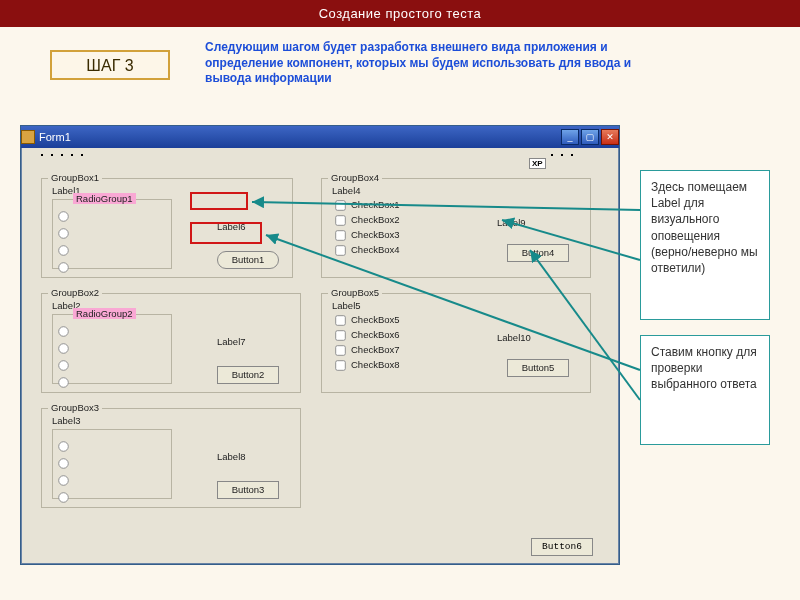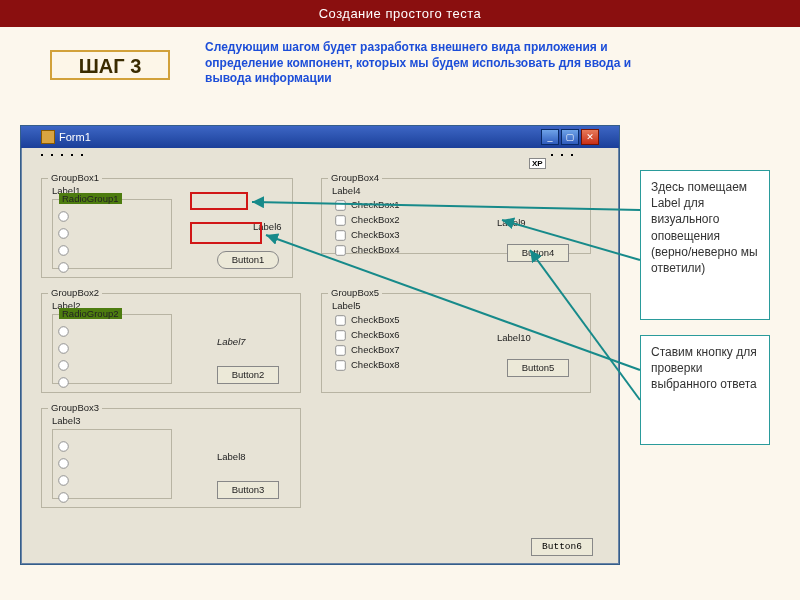--- a/index.html
+++ b/index.html
@@ -20,22 +20,22 @@
     padding: 6px 0;
     letter-spacing: 0.5px;
   }
   .step-badge {
     position: absolute;
     left: 50px; top: 50px;
     width: 120px; height: 30px;
     border: 2px solid #d2a13a;
     background: #fdf6e8;
     color: #3a2b00;
-    font-weight: bold;
-    font-size: 20px;
+    font-weight: normal;
+    font-size: 16px;
     text-align: center;
     line-height: 28px;
   }
   .lead-text {
     position: absolute;
     left: 205px; top: 40px;
     width: 460px;
     font-size: 12px;
     font-weight: bold;
     color: #1d4ed8;
@@ -63,21 +63,21 @@
     border: 1px solid #355e8a;
     box-shadow: 0 0 0 1px #6883a6 inset;
   }
   .titlebar {
     height: 22px;
     background: linear-gradient(#3d66c4, #1b3f99);
     color: #fff;
     display: flex;
     align-items: center;
     font-size: 11px;
-    padding: 0 20px;
+    padding: 0 0;
   }
   .titlebar .ticon {
     width: 14px; height: 14px;
     background: #d9a441;
     border: 1px solid #8a5a00;
     margin-right: 4px;
   }
   .winbtns { margin-left: auto; display: flex; gap: 2px; }
   .wb {
     width: 18px; height: 16px;
@@ -114,22 +114,22 @@
     padding: 0 3px;
     font-size: 9.5px;
   }
   .lbl { position: absolute; font-size: 9.5px; }
   .rg {
     position: absolute;
     border: 1px solid #b8b4a3;
     padding-top: 8px;
   }
   .rg .rgtitle {
-    position: absolute; top: -7px; left: 6px;
-    background: #4d7c0f; padding: 0 3px; font-size: 9.5px;
+    position: absolute; top: -7px; left: 20px;
+    background: #f9a8d4; padding: 0 3px; font-size: 9.5px;
   }
   .radio { display: block; margin: 2px 4px; }
   .radio input { margin: 0 4px 0 0; transform: scale(0.8); }
 
   .cb { display: block; font-size: 9.5px; margin: 2px 0 2px 8px; }
   .cb input { margin: 0 4px 0 0; transform: scale(0.8); vertical-align: middle; }
 
   .btn {
     position: absolute;
     width: 62px; height: 18px;
@@ -198,52 +198,52 @@
     <div class="gbox" style="left:20px; top:30px; width:252px; height:100px;">
       <span class="gtitle">GroupBox1</span>
       <span class="lbl" style="left:10px; top:6px;">Label1</span>
       <div class="rg" style="left:10px; top:20px; width:120px; height:70px;">
         <span class="rgtitle">RadioGroup1</span>
         <label class="radio"><input type="radio" style=""></label>
         <label class="radio"><input type="radio" style=""></label>
         <label class="radio"><input type="radio" style=""></label>
         <label class="radio"><input type="radio" style=""></label>
       </div>
-      <span class="lbl" style="left:175px; top:42px;margin-left:36px;">Label6</span>
+      <span class="lbl" style="left:175px; top:42px;">Label6</span>
       <div class="btn" style="left:175px; top:72px;border-radius:9px;">Button1</div>
     </div>
 
     <div class="gbox" style="left:20px; top:145px; width:260px; height:100px;">
       <span class="gtitle">GroupBox2</span>
       <span class="lbl" style="left:10px; top:6px;">Label2</span>
       <div class="rg" style="left:10px; top:20px; width:120px; height:70px;">
         <span class="rgtitle">RadioGroup2</span>
         <label class="radio"><input type="radio" style=""></label>
         <label class="radio"><input type="radio" style=""></label>
         <label class="radio"><input type="radio" style=""></label>
         <label class="radio"><input type="radio" style=""></label>
       </div>
-      <span class="lbl" style="left:175px; top:42px;font-style:italic;">Label7</span>
+      <span class="lbl" style="left:175px; top:42px;">Label7</span>
       <div class="btn" style="left:175px; top:72px;">Button2</div>
     </div>
 
     <div class="gbox" style="left:20px; top:260px; width:260px; height:100px;">
       <span class="gtitle">GroupBox3</span>
       <span class="lbl" style="left:10px; top:6px;">Label3</span>
       <div class="rg" style="left:10px; top:20px; width:120px; height:70px;">
         <label class="radio"><input type="radio" style=""></label>
         <label class="radio"><input type="radio" style=""></label>
         <label class="radio"><input type="radio" style=""></label>
         <label class="radio"><input type="radio" style=""></label>
       </div>
       <span class="lbl" style="left:175px; top:42px;">Label8</span>
       <div class="btn" style="left:175px; top:72px;">Button3</div>
     </div>
 
-    <div class="gbox" style="left:300px; top:30px; width:270px; height:76px;">
+    <div class="gbox" style="left:300px; top:30px; width:270px; height:100px;">
       <span class="gtitle">GroupBox4</span>
       <span class="lbl" style="left:10px; top:6px;">Label4</span>
       <div style="position:absolute; left:4px; top:18px;">
         <label class="cb"><input type="checkbox" style=""><span>CheckBox1</span></label>
         <label class="cb"><input type="checkbox" style=""><span>CheckBox2</span></label>
         <label class="cb"><input type="checkbox" style=""><span>CheckBox3</span></label>
         <label class="cb"><input type="checkbox" style=""><span>CheckBox4</span></label>
       </div>
       <span class="lbl" style="left:175px; top:38px;">Label9</span>
       <div class="btn" style="left:185px; top:65px;">Button4</div>

